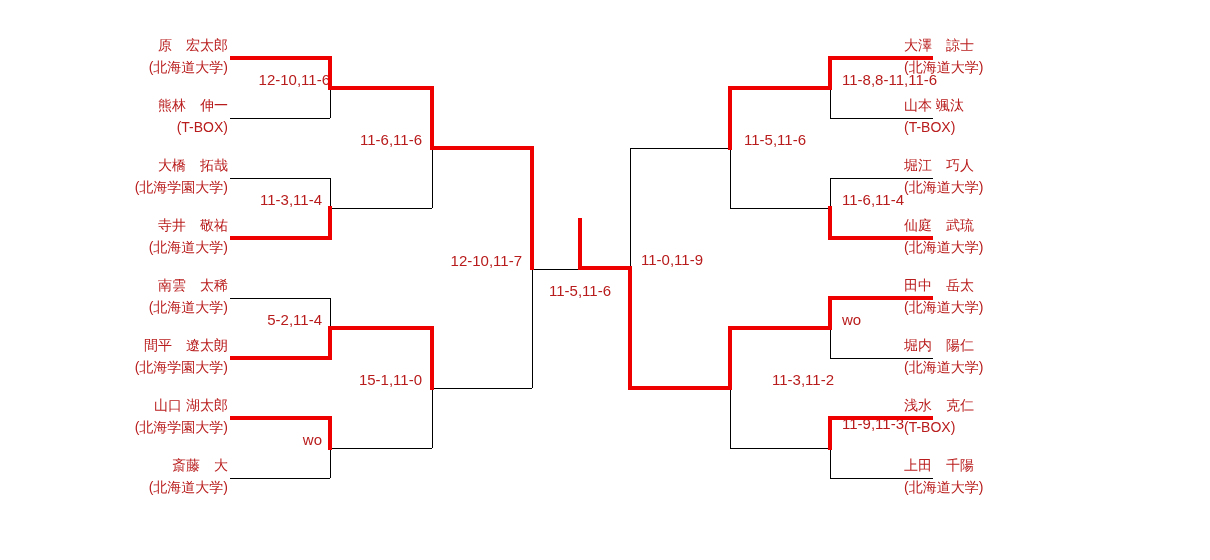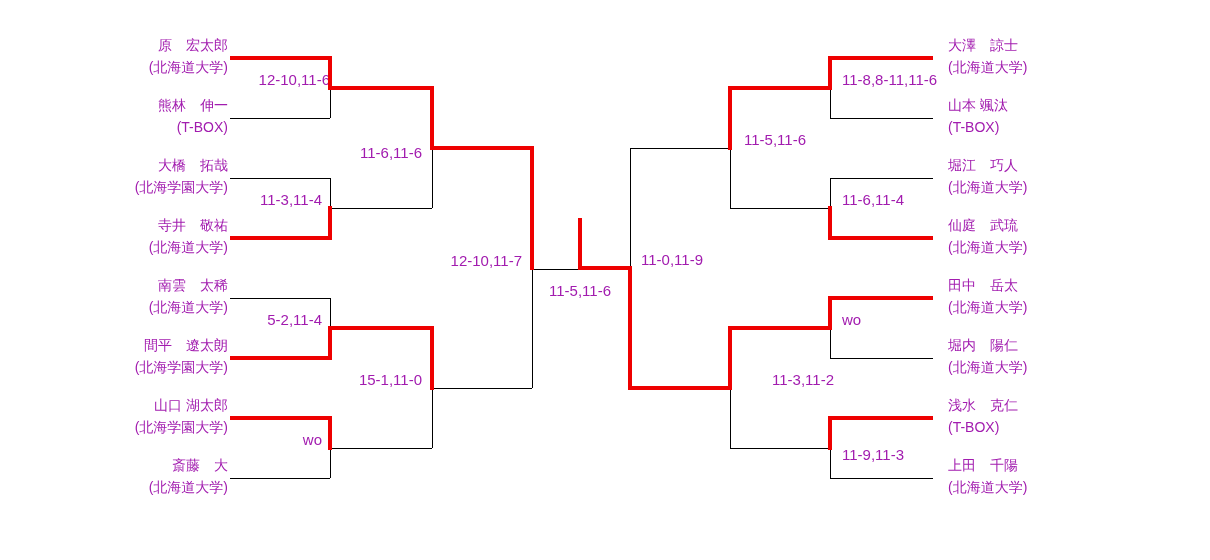--- a/index.html
+++ b/index.html
@@ -1,26 +1,26 @@
 <!DOCTYPE html>
 <html style="--winner-path: #ee0000; --line: #000000; --background: #ffffff;"><head>
 <meta charset="utf-8">
 <style>
   html,body{margin:0;padding:0;background:#fff;}
   #stage{position:relative;width:1210px;height:560px;background:var(--background,#fff);overflow:hidden;
-         font-family:"Liberation Sans",sans-serif;color:#a21caf;}
+         font-family:"Liberation Sans",sans-serif;color:#b91c1c;}
   .ln{position:absolute;background:var(--line,#000);}
   .ln.h{height:1px;}
   .ln.v{width:1px;}
   .rd{position:absolute;background:var(--winner-path,#ee0000);}
   .rd.h{height:4px;}
   .rd.v{width:4px;}
   .label{position:absolute;white-space:nowrap;font-size:14px;line-height:16px;}
   .pl{right:982px;text-align:right;}   
-  .pr{left:948px;text-align:left;}     
+  .pr{left:904px;text-align:left;}     
   .score{font-size:15px;line-height:16px;}
   .sr{text-align:right;}
 </style>
 </head>
 <body>
 
 <div id="stage">
 
   <div class="label pl" style="top:37px">原　宏太郎</div>
   <div class="label pl" style="top:59px">(北海道大学)</div>
@@ -53,30 +53,30 @@
   <div class="label pr" style="top:359px">(北海道大学)</div>
   <div class="label pr" style="top:397px">浅水　克仁</div>
   <div class="label pr" style="top:419px">(T-BOX)</div>
   <div class="label pr" style="top:457px">上田　千陽</div>
   <div class="label pr" style="top:479px">(北海道大学)</div>
 
   <div class="label score sr" style="top:72px;right:880px">12-10,11-6</div>
   <div class="label score sr" style="top:192px;right:888px">11-3,11-4</div>
   <div class="label score sr" style="top:312px;right:888px">5-2,11-4</div>
   <div class="label score sr" style="top:432px;right:888px">wo</div>
-  <div class="label score sr" style="top:145px;right:788px">11-6,11-6</div>
+  <div class="label score sr" style="top:132px;right:788px">11-6,11-6</div>
   <div class="label score sr" style="top:372px;right:788px">15-1,11-0</div>
   <div class="label score sr" style="top:253px;right:688px">12-10,11-7</div>
 
   <div class="label score" style="top:283px;left:538px;width:84px;text-align:center">11-5,11-6</div>
 
   <div class="label score" style="top:72px;left:842px">11-8,8-11,11-6</div>
   <div class="label score" style="top:192px;left:842px">11-6,11-4</div>
   <div class="label score" style="top:312px;left:842px">wo</div>
-  <div class="label score" style="top:447px;left:842px">11-9,11-3</div>
+  <div class="label score" style="top:416px;left:842px">11-9,11-3</div>
   <div class="label score" style="top:132px;left:744px">11-5,11-6</div>
   <div class="label score" style="top:372px;left:772px">11-3,11-2</div>
   <div class="label score" style="top:252px;left:641px">11-0,11-9</div>
 
   <div class="ln h" style="left:230px;top:118px;width:100px"></div>
   <div class="ln h" style="left:230px;top:178px;width:100px"></div>
   <div class="ln h" style="left:230px;top:298px;width:100px"></div>
   <div class="ln h" style="left:230px;top:478px;width:100px"></div>
   <div class="ln h" style="left:330px;top:208px;width:102px"></div>
   <div class="ln h" style="left:330px;top:448px;width:102px"></div>

